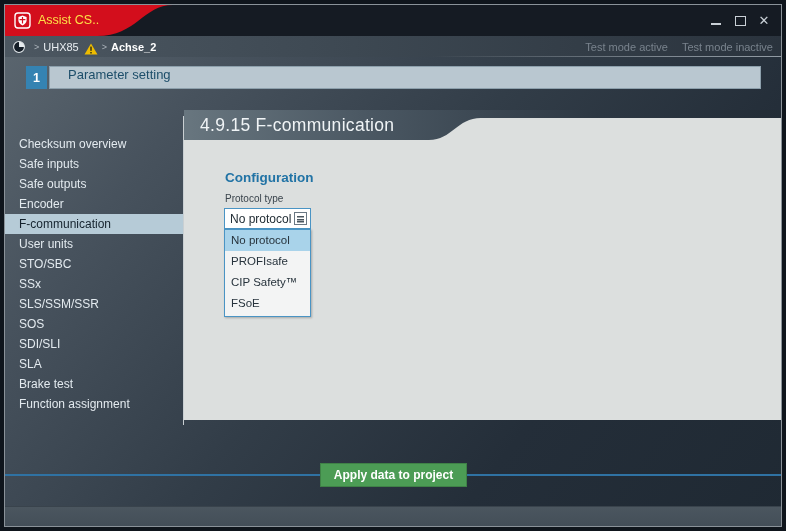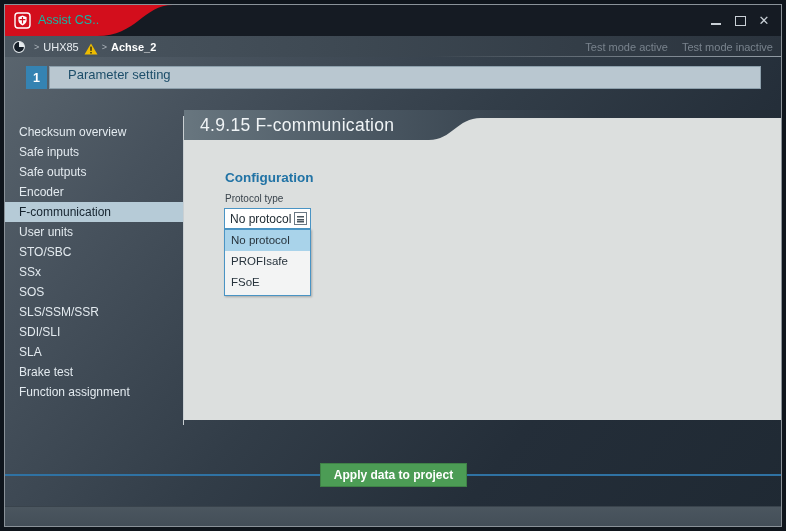--- a/index.html
+++ b/index.html
@@ -11,21 +11,21 @@
   }
   .window{
     position:absolute;inset:4px;border:1px solid #8a9299;box-sizing:border-box;
     background:linear-gradient(128deg,#5d6871 0%,#47525d 22%,#323d48 48%,#242e39 72%,#1f2933 100%);
     overflow:hidden;
   }
   
   .titlebar{position:absolute;left:0;top:0;width:100%;height:31px;background:#151b23;}
   .red-swoosh{position:absolute;left:0;top:0;width:230px;height:31px;}
   .app-icon{position:absolute;left:9px;top:7px;width:17px;height:17px;}
-  .app-title{position:absolute;left:33px;top:0;height:31px;line-height:31px;color:#14b8a6;font-size:12.5px;}
+  .app-title{position:absolute;left:33px;top:0;height:31px;line-height:31px;color:#fde047;font-size:12.5px;}
   .win-controls{position:absolute;right:10px;top:0;height:31px;display:flex;align-items:center;gap:10px;}
   .wc{width:14px;height:14px;display:flex;align-items:center;justify-content:center;cursor:pointer;}
   .wc .min{width:10px;height:2px;background:#c9d0d6;margin-top:6px;}
   .wc .max{width:9px;height:8px;border:1.5px solid #c9d0d6;}
   .wc.close{color:#c9d0d6;font-size:13px;line-height:13px;}
   
   .breadcrumb{
     position:absolute;left:0;top:31px;width:100%;height:21px;
     background:linear-gradient(to right,#4c5761 0%,#3d4852 45%,#2a333d 100%);
     display:flex;align-items:center;padding-left:7px;box-sizing:border-box;
@@ -44,21 +44,21 @@
     position:absolute;left:21px;top:61px;width:21px;height:23px;background:#3583b2;
     color:#ffffff;font-size:12.5px;font-weight:bold;display:flex;align-items:center;justify-content:center;
   }
   .step-bar{
     position:absolute;left:44px;top:61px;width:712px;height:23px;
     background:#b9c7d0;border:1px solid #8da0ac;box-sizing:border-box;
     display:flex;align-items:flex-start;cursor:pointer;
   }
   .step-bar span{color:#1d4e6a;font-size:13px;margin-left:18px;}
   
-  .sidebar{position:absolute;left:0;top:117px;width:179px;}
+  .sidebar{position:absolute;left:0;top:129px;width:179px;}
   .side-item{
     height:20px;line-height:20px;padding-left:14px;color:#e3eaef;font-size:12px;
     cursor:pointer;white-space:nowrap;
   }
   .side-item.selected{background:#b6cbd7;color:#15232e;}
   .side-divider{position:absolute;left:178px;top:111px;width:1px;height:309px;background:#c9cfd2;}
   
   .panel{
     position:absolute;left:179px;top:105px;width:597px;height:310px;
     background:linear-gradient(to right,#68767f 0%,#4b5863 30%,#2c3742 70%,#222c36 100%);
@@ -161,22 +161,22 @@
 
   <nav class="sidebar">
       <div class="side-item">Checksum overview</div>
       <div class="side-item">Safe inputs</div>
       <div class="side-item">Safe outputs</div>
       <div class="side-item">Encoder</div>
       <div class="side-item selected">F-communication</div>
       <div class="side-item">User units</div>
       <div class="side-item">STO/SBC</div>
       <div class="side-item">SSx</div>
+      <div class="side-item">SLS/SSM/SSR</div>
       <div class="side-item">SOS</div>
-      <div class="side-item">SLS/SSM/SSR</div>
       <div class="side-item">SDI/SLI</div>
       <div class="side-item">SLA</div>
       <div class="side-item">Brake test</div>
       <div class="side-item">Function assignment</div>
     </nav>
   <div class="side-divider"></div>
 
   <section class="panel">
     <svg class="panel-bg" viewBox="0 0 597 310" preserveAspectRatio="none">
       <path d="M0,30 L245,30 C268,30 273,8 297,8 L597,8 L597,310 L0,310 Z" fill="#dcdfde"></path>
@@ -184,20 +184,21 @@
     <h1 class="panel-title">4.9.15 F-communication</h1>
     <h2 class="config-title">Configuration</h2>
     <label class="field-label">Protocol type</label>
     <div class="combo">
       <span class="combo-value">No protocol</span>
       <span class="combo-btn"></span>
     </div>
     <div class="droplist">
         <div class="option selected">No protocol</div>
         <div class="option">PROFIsafe</div>
+        <div class="option">CIP Safety™</div>
         <div class="option">FSoE</div>
       </div>
   </section>
 
   <div class="blue-line"></div>
   <button class="apply-btn">Apply data to project</button>
   <div class="statusbar"></div>
 
 </div>
 

